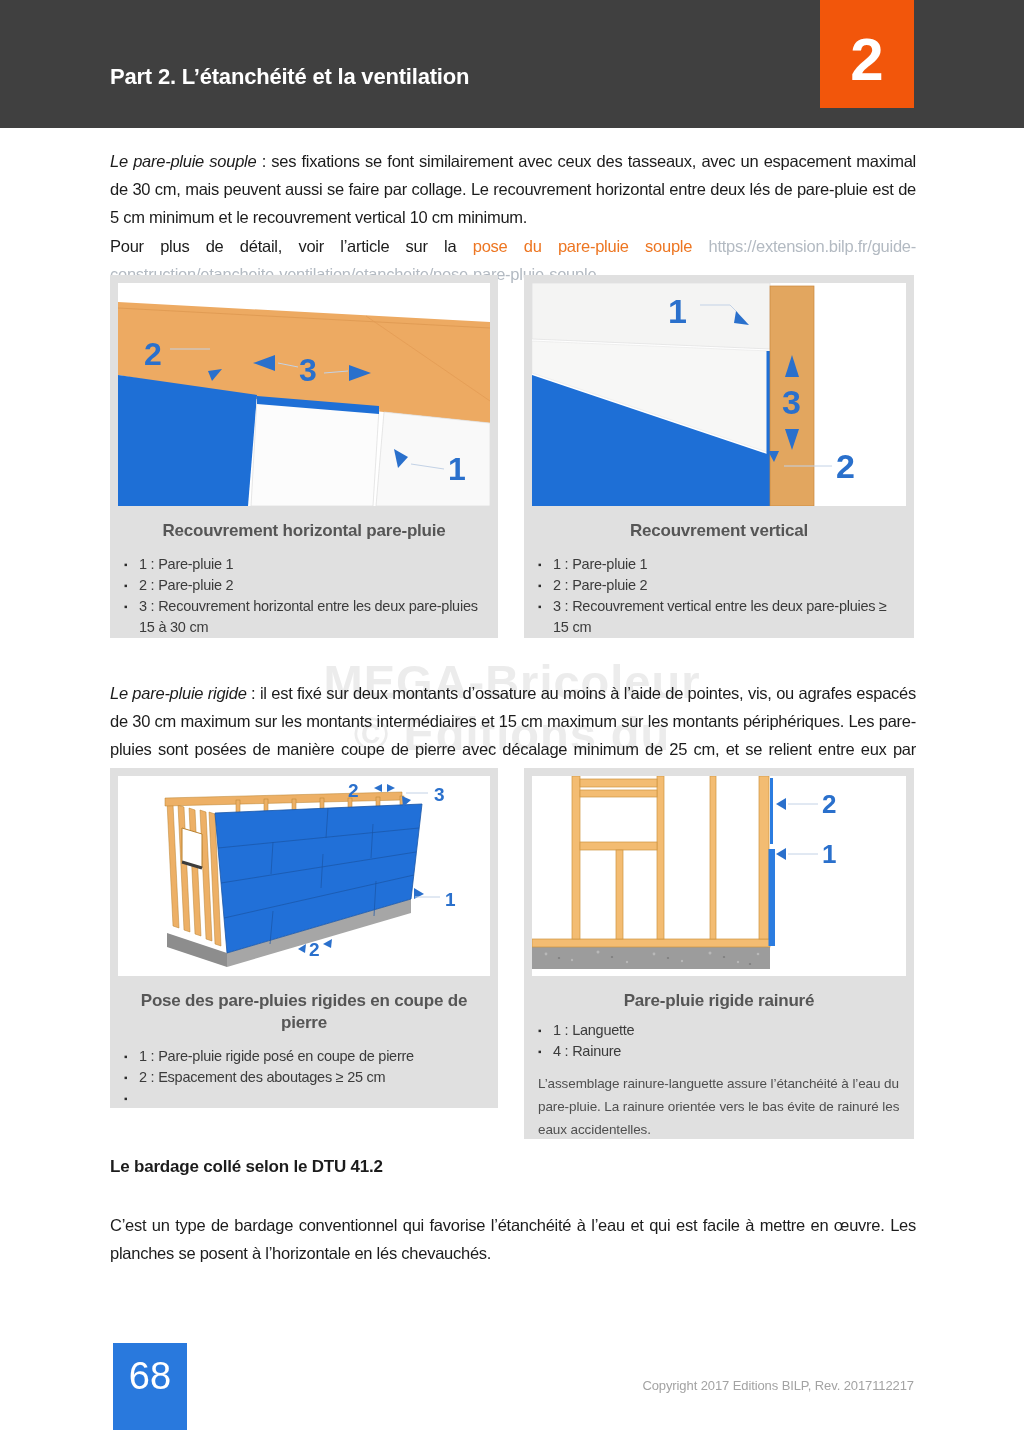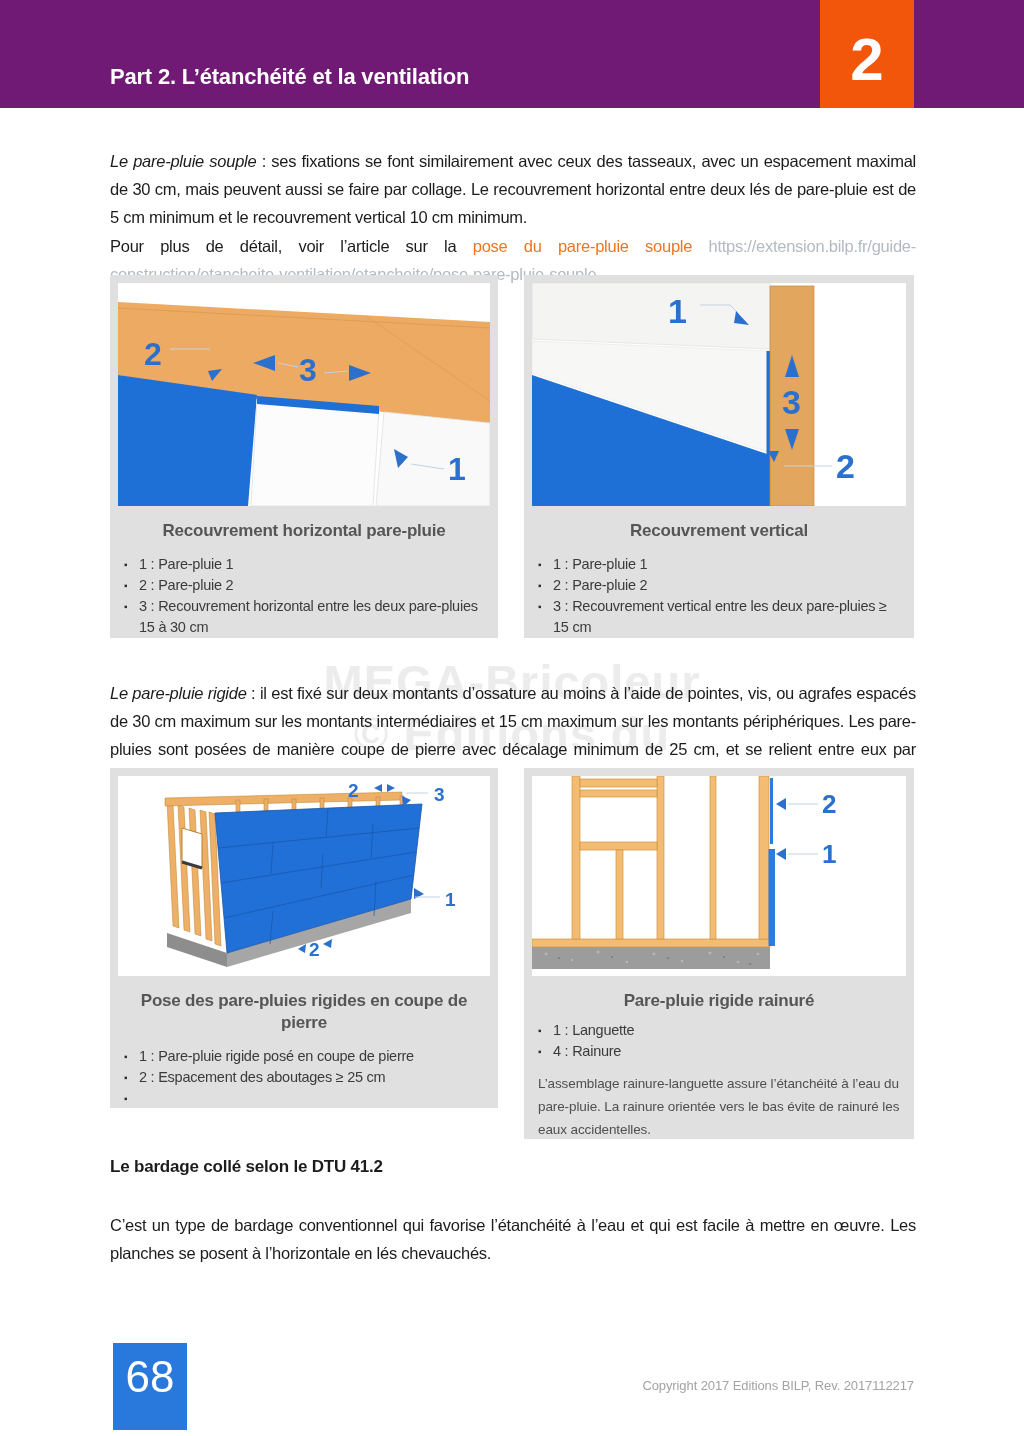--- a/index.html
+++ b/index.html
@@ -1,20 +1,20 @@
 <!DOCTYPE html>
 <html><head>
 <meta charset="utf-8">
 <style>
   html,body{margin:0;padding:0;background:#ffffff;}
   .page{position:relative;width:1024px;height:1436px;background:#ffffff;overflow:hidden;
         font-family:"Liberation Sans","DejaVu Sans",sans-serif;color:#1c1c1c;}
 
   
-  .hdr{position:absolute;left:0;top:0;width:1024px;height:108px;background:#701a75;}
+  .hdr{position:absolute;left:0;top:0;width:1024px;height:128px;background:#404040;}
   .hdr-title{position:absolute;left:110px;top:64px;font-size:22px;font-weight:bold;color:#ffffff;letter-spacing:-0.2px;}
   .chapter-box{position:absolute;left:820px;top:0;width:94px;height:108px;background:#f2560b;
                display:flex;align-items:center;justify-content:center;}
   .chapter-box span{color:#fff;font-size:60px;font-weight:bold;padding-top:10px;}
 
   
   .para{position:absolute;left:110px;width:806px;font-size:16.5px;line-height:28px;
         letter-spacing:-0.25px;text-align:justify;z-index:2;}
   .para i{font-style:italic;}
   .p1{top:130px;}
@@ -43,21 +43,21 @@
   .panel-b{left:524px;top:275px;width:390px;height:363px;}
   .panel-c{left:110px;top:768px;width:388px;height:340px;}
   .panel-d{left:524px;top:768px;width:390px;height:371px;}
 
   .figlabel{fill:#2a70cc;font-weight:bold;font-family:"Liberation Sans",sans-serif;}
   .leader{stroke:#c3d2e6;stroke-width:1;fill:none;}
 
   
   .pagenum-box{position:absolute;left:113px;top:1343px;width:74px;height:87px;background:#2979dd;
                display:flex;align-items:center;justify-content:center;}
-  .pagenum-box span{color:#fff;font-size:44px;padding-bottom:20px;}
+  .pagenum-box span{color:#fff;font-size:38px;padding-bottom:20px;}
   .copyright{position:absolute;left:110px;top:1378px;width:804px;text-align:right;
              font-size:13px;color:#a3a3a3;letter-spacing:-0.1px;}
 </style>
 </head>
 <body>
 
 <div class="page">
 
   <div class="hdr">
     <div class="hdr-title">Part 2. L’étanchéité et la ventilation</div>

